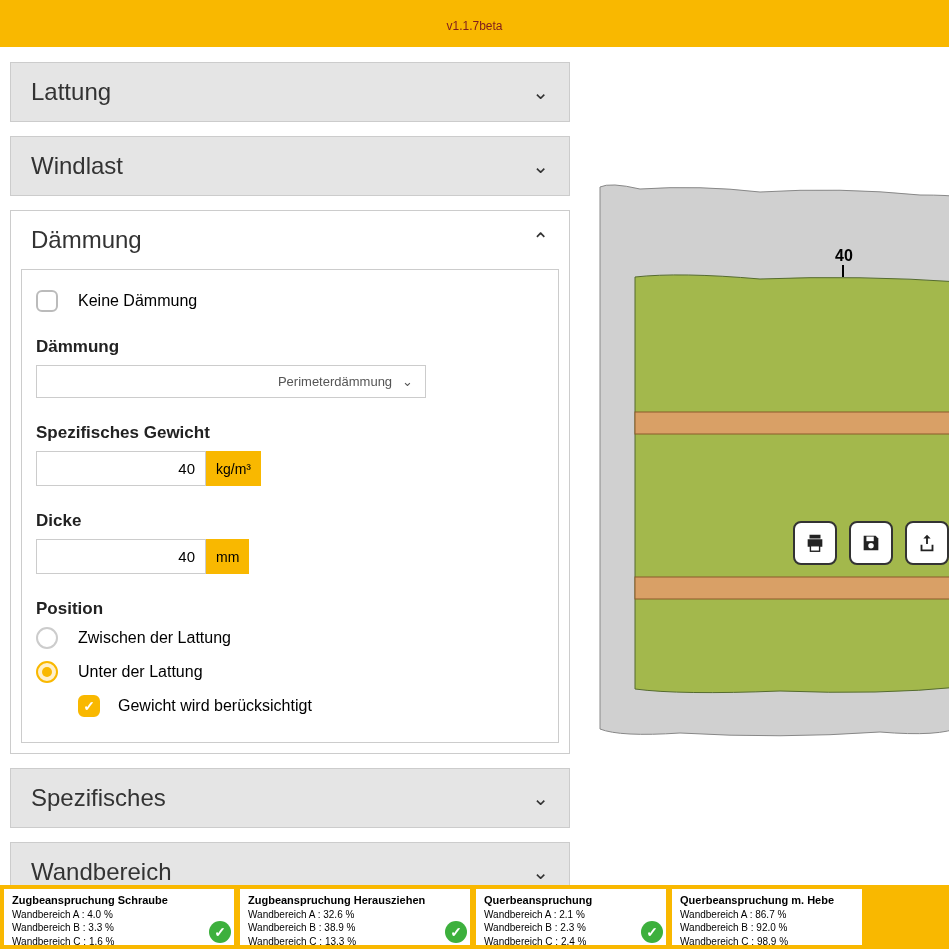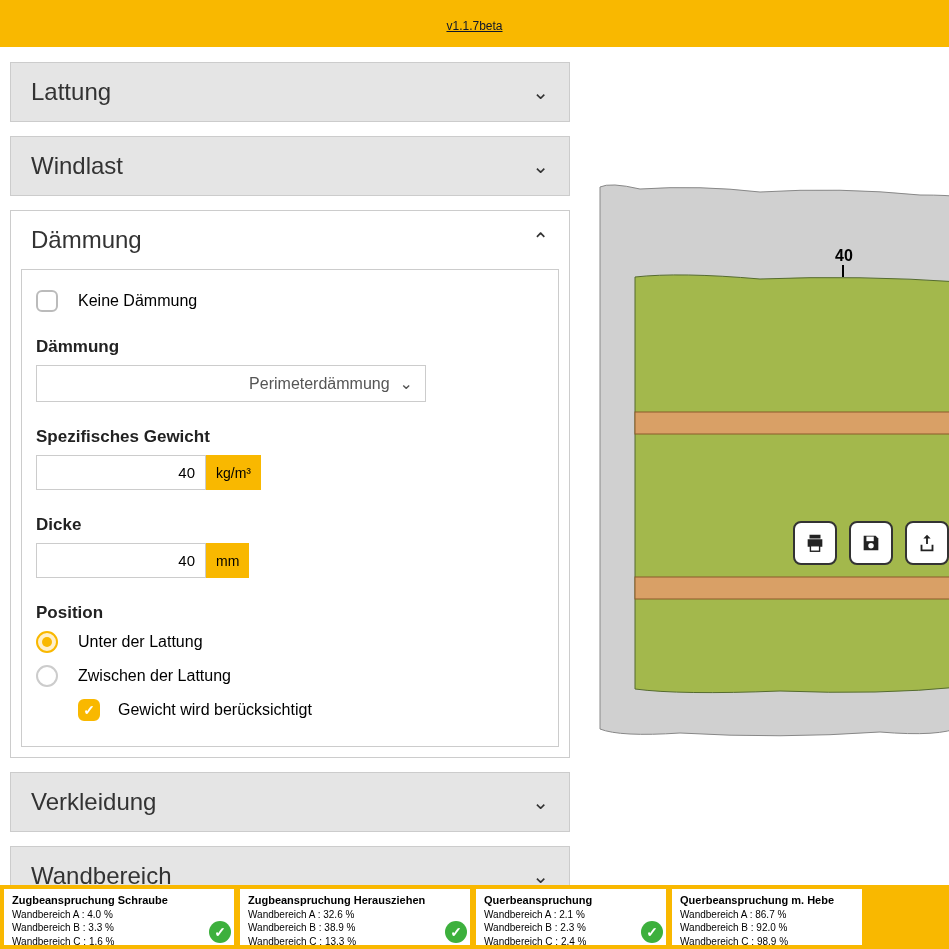--- a/index.html
+++ b/index.html
@@ -19,23 +19,22 @@
   justify-content: center;
   gap: 8px;
 }
 .header-title {
   font-size: 24px;
   font-weight: bold;
   color: #222;
 }
 .header-version {
   font-size: 12px;
-  color: #0f172a;
+  color: #7f1d1d;
   margin-top: 4px;
-  text-decoration: underline;
 }
 .main-wrap {
   display: flex;
   height: 590px;
 }
 .left-panel {
   width: 580px;
   padding: 15px 10px 10px 10px;
 }
 .right-panel {
@@ -98,21 +97,21 @@
 }
 .field-group { margin-bottom: 25px; }
 .select-box {
   border: 1px solid #ccc;
   padding: 8px 12px;
   display: flex;
   justify-content: flex-end;
   align-items: center;
   gap: 10px;
   width: 390px;
-  font-size: 16px;
+  font-size: 13px;
   color: #555;
 }
 .unit-input {
   display: flex;
   align-items: stretch;
   width: 230px;
 }
 .unit-input input {
   border: 1px solid #ccc;
   width: 170px;
@@ -278,41 +277,41 @@
           <div class="field-label">Dicke</div>
           <div class="unit-input">
             <input value="40" style="">
             <span class="unit-badge">mm</span>
           </div>
         </div>
 
         <div>
           <div class="field-label">Position</div>
           <div class="radio-row">
+            <div class="radio-outer"></div>
+            <span>Zwischen der Lattung</span>
+          </div>
+          <div class="radio-row">
             <div class="radio-outer selected">
                 <div class="radio-inner"></div>
               </div>
             <span>Unter der Lattung</span>
           </div>
-          <div class="radio-row">
-            <div class="radio-outer"></div>
-            <span>Zwischen der Lattung</span>
-          </div>
           <div class="sub-check">
             <div class="checkbox-box checked">✓</div>
             <span>Gewicht wird berücksichtigt</span>
           </div>
         </div>
 
       </div>
     </div>
 
     <div class="accordion">
       <div class="acc-header">
-        <span class="acc-title">Verkleidung</span>
+        <span class="acc-title">Spezifisches</span>
         <span class="chevron">⌄</span>
       </div>
     </div>
 
     <div class="accordion">
       <div class="acc-header">
         <span class="acc-title">Wandbereich</span>
         <span class="chevron">⌄</span>
       </div>
     </div>

